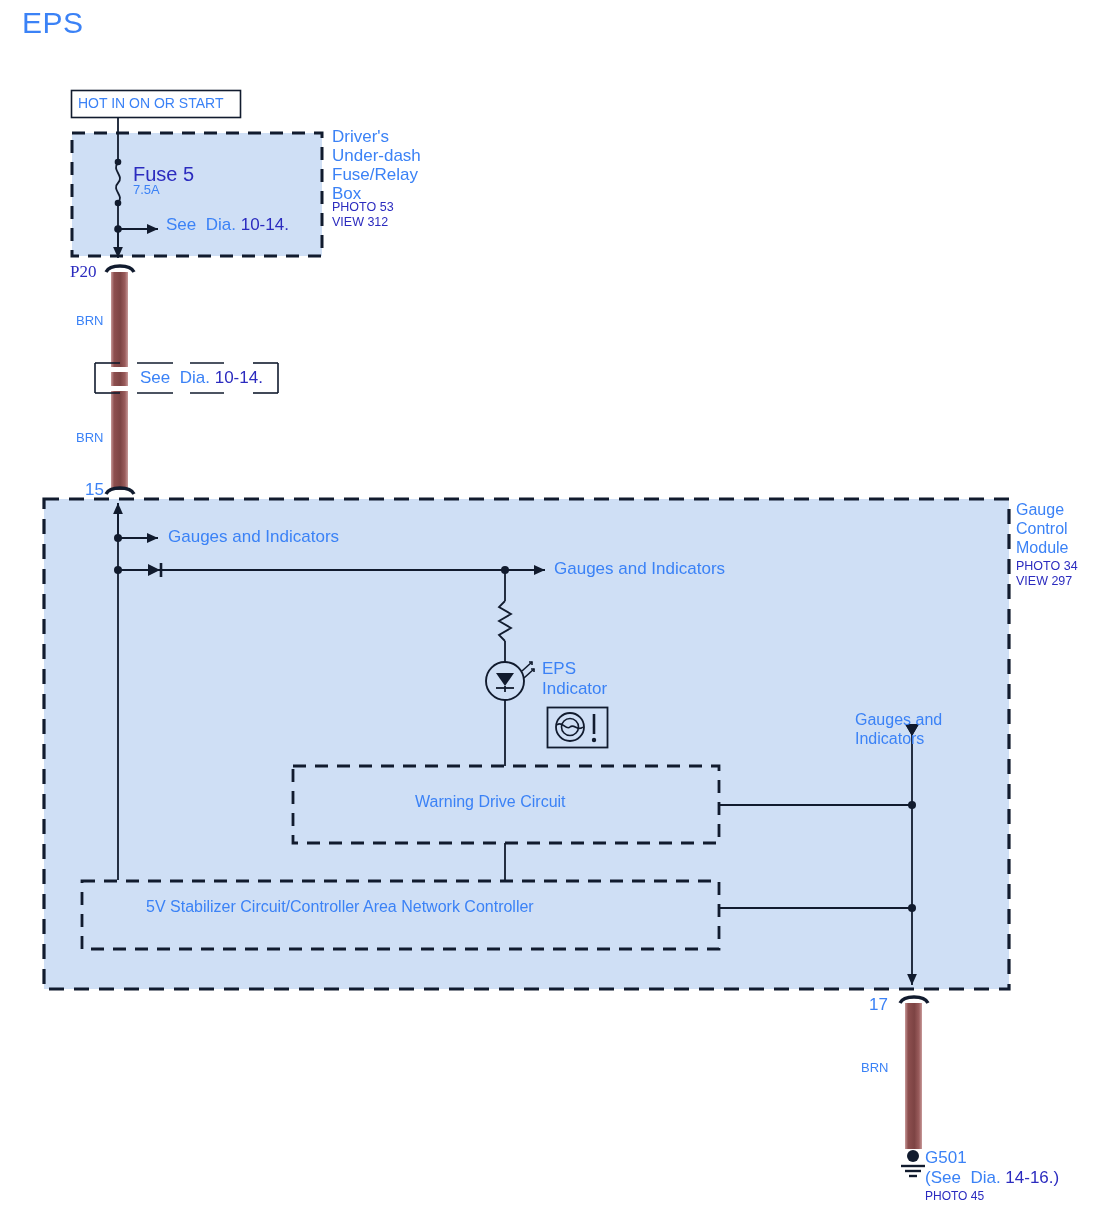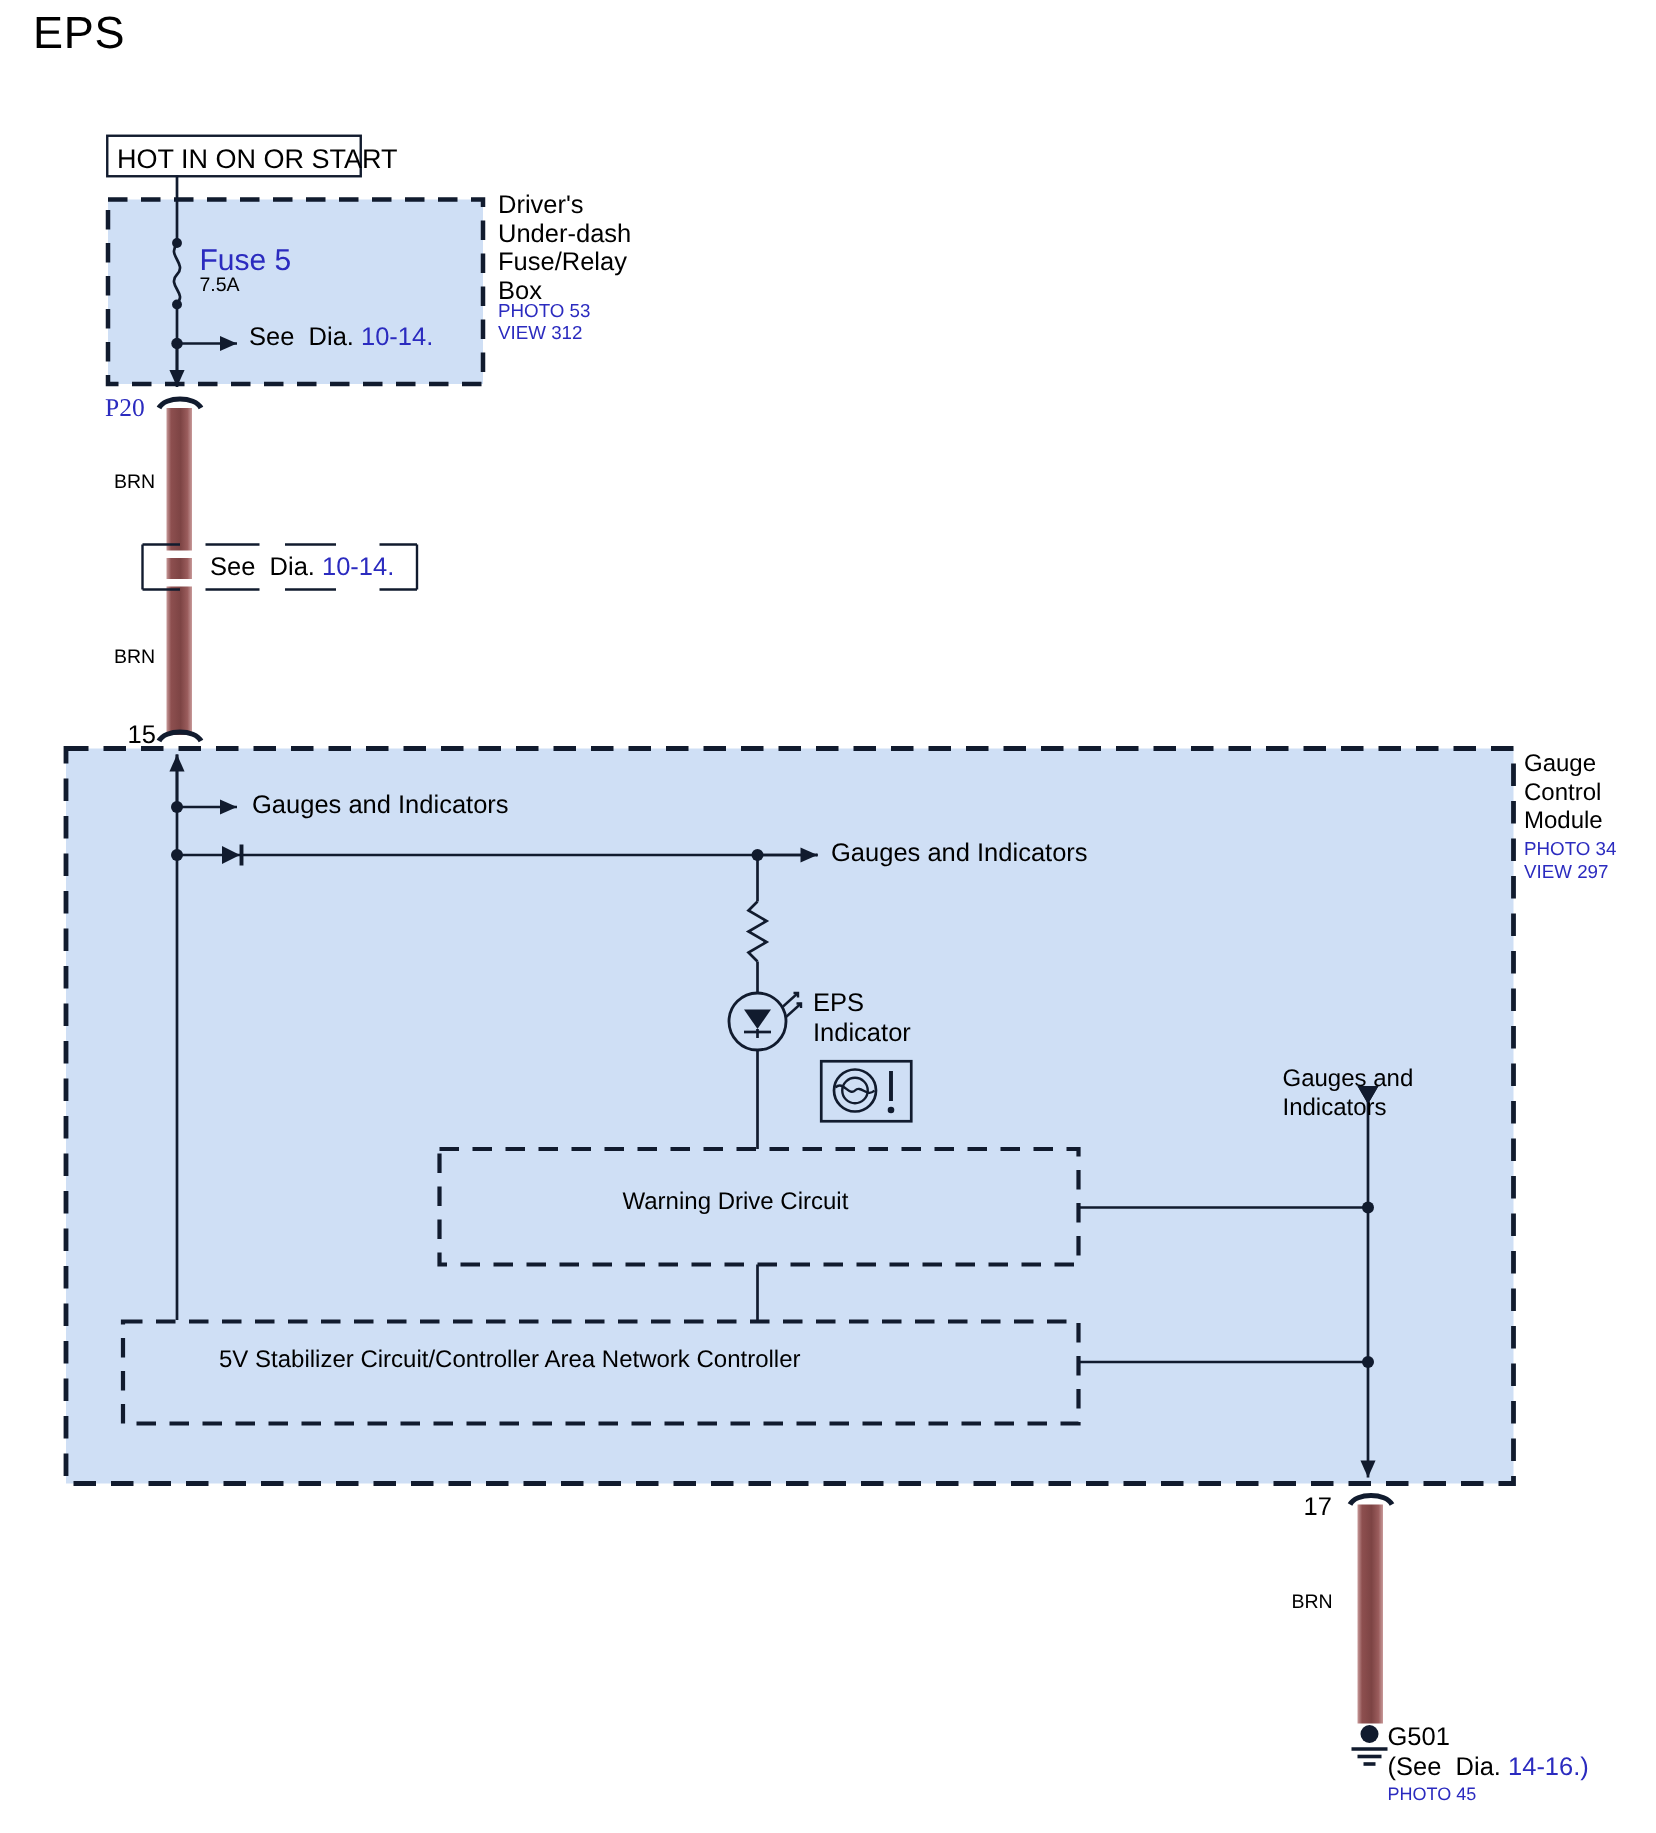--- a/index.html
+++ b/index.html
@@ -5,26 +5,26 @@
   html,body{margin:0;padding:0;background:#ffffff;}
   body{
     width:1104px;height:1222px;position:relative;overflow:hidden;
     font-family:"Liberation Sans", sans-serif;
     color:#000;
   }
   #root{position:absolute;inset:0;}
   svg#dia{position:absolute;left:0;top:0;width:1104px;height:1222px;}
 
   .t{position:absolute;white-space:pre;line-height:1.12;}
-  .blk{color:#000000;}
+  .blk{color:#3b82f6;}
   .blu{color:#2b2bbf;}
 
   #page-title{left:22px;top:6px;font-size:30px;letter-spacing:.5px;}
 
-  #hot-label{left:78px;top:96px;font-size:18px;}
+  #hot-label{left:78px;top:96px;font-size:14px;}
 
   .fuse-name{left:133px;top:163px;font-size:20px;}
   .fuse-amp{left:133px;top:183px;font-size:13px;}
   .fuse-see{left:166px;top:215px;font-size:17px;}
   .fuse-see .blu{font-size:17px;}
 
   .udb-name{left:332px;top:127px;font-size:17px;}
   .udb-photo{left:332px;top:200px;font-size:12.5px;line-height:1.18;}
 
   .p20{left:70px;top:262px;font-size:17px;font-family:Liberation Serif, serif;}

